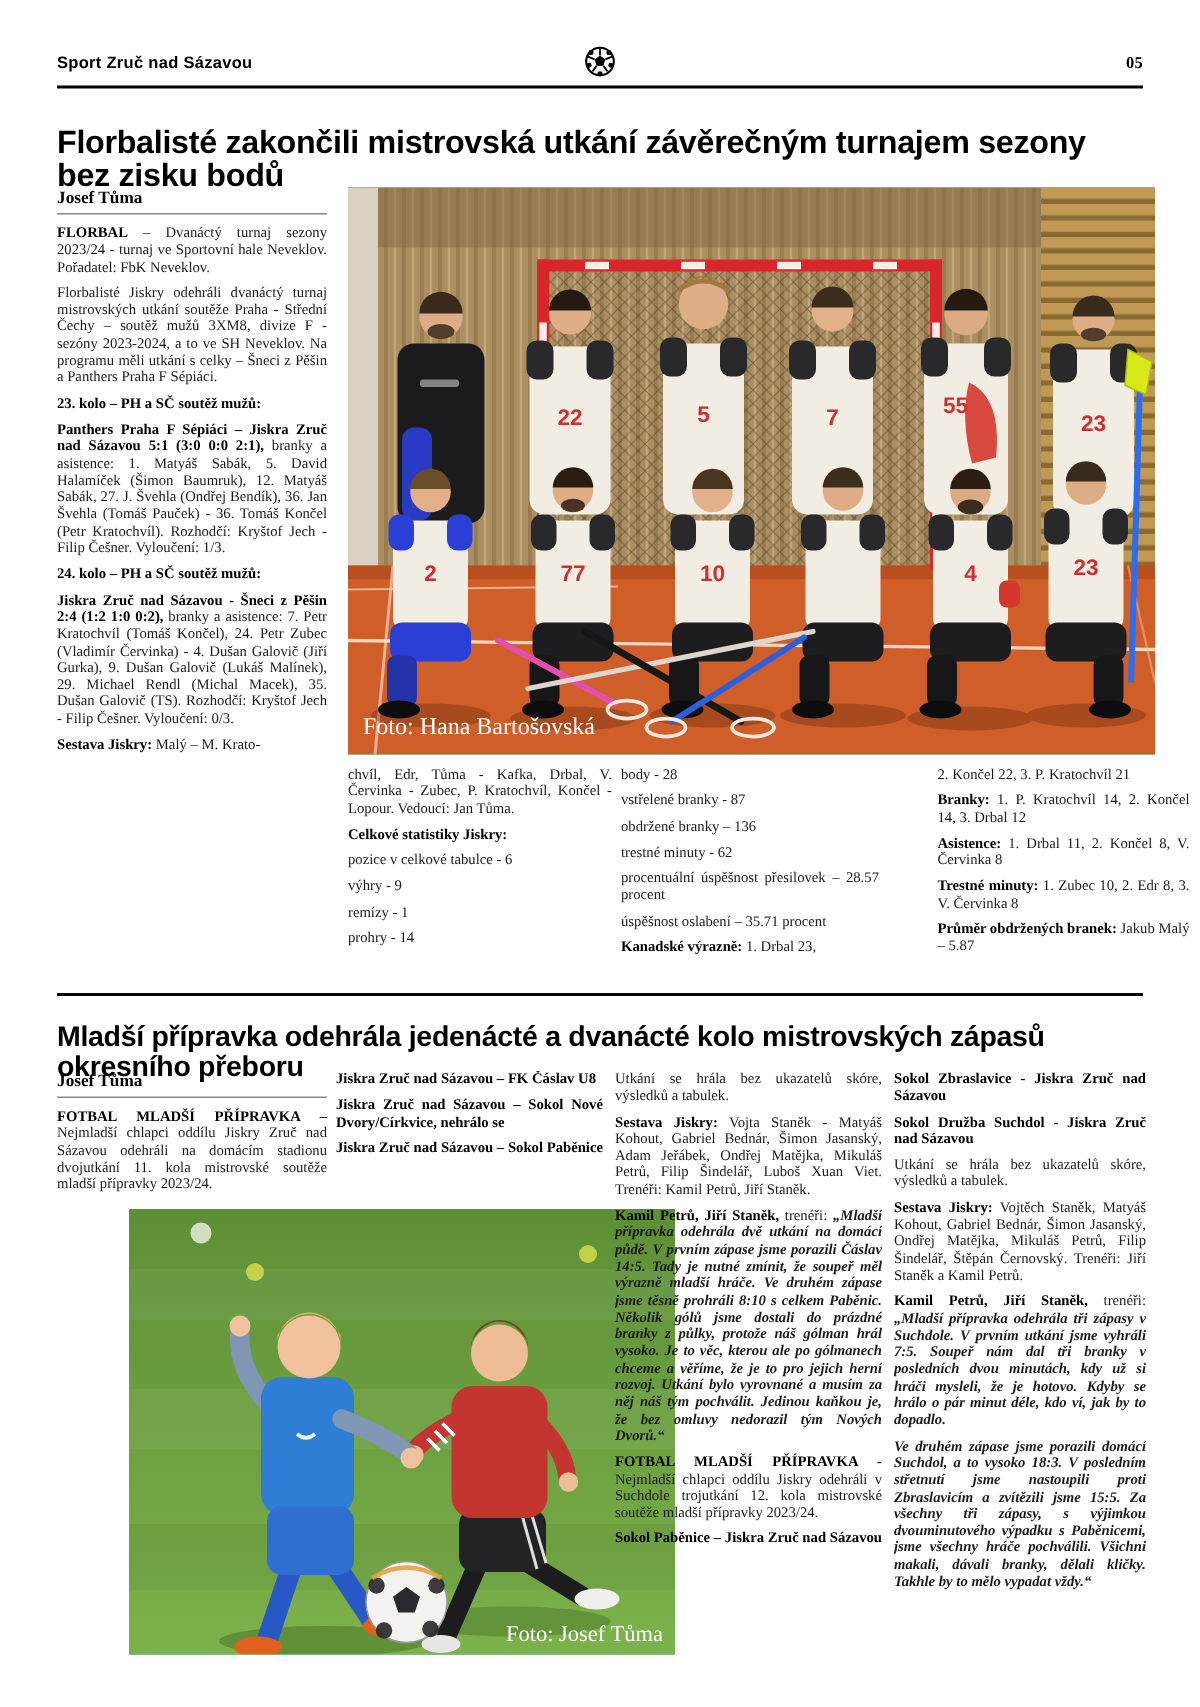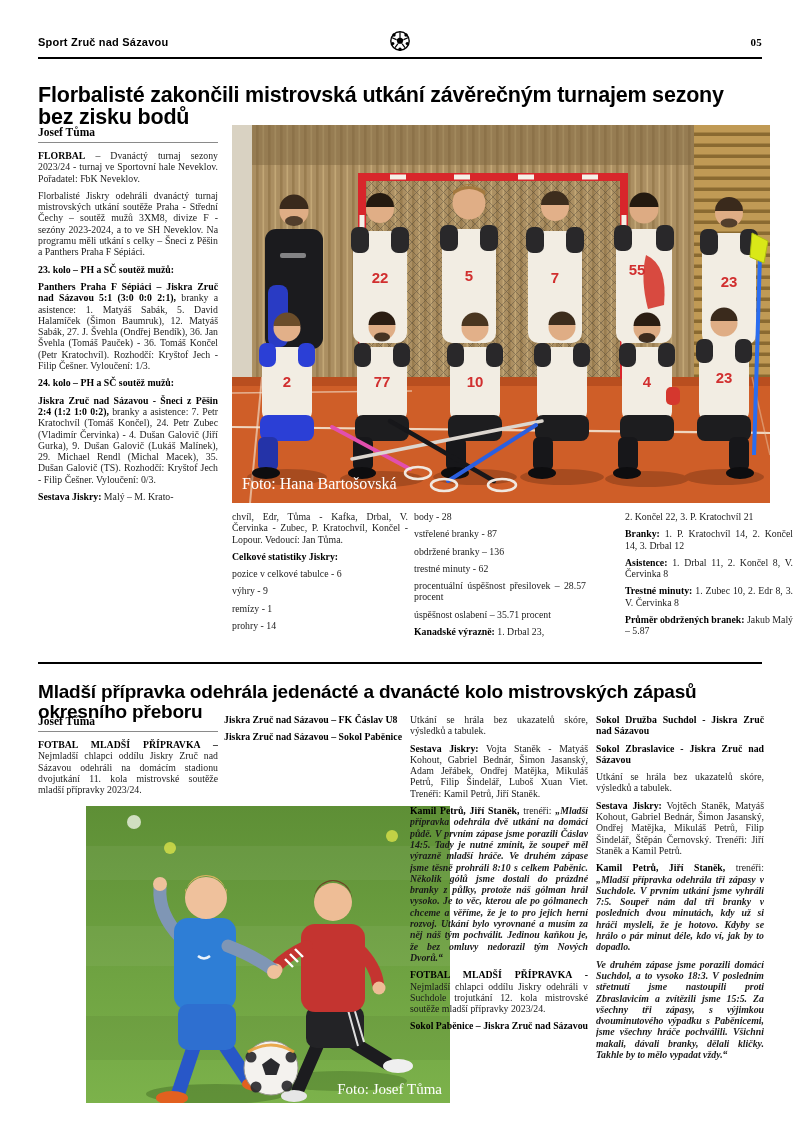--- a/index.html
+++ b/index.html
@@ -292,20 +292,21 @@
 
 <div class="abs col" style="left:38px;top:714px;width:180px;height:90px;">
   <div class="byline">Josef Tůma</div>
   <div>
       <p><b>FOTBAL MLADŠÍ PŘÍPRAVKA –</b> Nejmladší chlapci oddílu Jiskry Zruč nad Sázavou odehráli na domácím stadionu dvojutkání 11. kola mistrovské soutěže mladší přípravky 2023/24.</p>
     </div>
 </div>
 <div class="abs col" style="left:224px;top:714px;width:178px;height:90px;">
   <div>
       <p><b>Jiskra Zruč nad Sázavou – FK Čáslav U8</b></p>
+      <p><b>Jiskra Zruč nad Sázavou – Sokol Nové Dvory/Církvice, nehrálo se</b></p>
       <p><b>Jiskra Zruč nad Sázavou – Sokol Paběnice</b></p>
     </div>
 </div>
 
 <div class="abs photo" style="left:38px;top:806px;width:364px;height:297px;margin-left:48px;">
   <svg width="364" height="297" viewBox="0 0 364 297">
     <defs>
       <linearGradient id="grass" x1="0" y1="0" x2="0" y2="1">
         <stop offset="0" stop-color="#5e8f36"></stop>
         <stop offset="1" stop-color="#7cb24b"></stop>
@@ -374,20 +375,20 @@
   <div>
       <p>Utkání se hrála bez ukazatelů skóre, výsledků a tabulek.</p>
       <p><b>Sestava Jiskry:</b> Vojta Staněk - Matyáš Kohout, Gabriel Bednár, Šimon Jasanský, Adam Jeřábek, Ondřej Matějka, Mikuláš Petrů, Filip Šindelář, Luboš Xuan Viet. Trenéři: Kamil Petrů, Jiří Staněk.</p>
       <p><b>Kamil Petrů, Jiří Staněk,</b> trenéři: <i>„Mladší přípravka odehrála dvě utkání na domácí půdě. V prvním zápase jsme porazili Čáslav 14:5. Tady je nutné zmínit, že soupeř měl výrazně mladší hráče. Ve druhém zápase jsme těsně prohráli 8:10 s celkem Paběnic. Několik gólů jsme dostali do prázdné branky z půlky, protože náš gólman hrál vysoko. Je to věc, kterou ale po gólmanech chceme a věříme, že je to pro jejich herní rozvoj. Utkání bylo vyrovnané a musím za něj náš tým pochválit. Jedinou kaňkou je, že bez omluvy nedorazil tým Nových Dvorů.“</i></p>
       <p><b>FOTBAL MLADŠÍ PŘÍPRAVKA -</b> Nejmladší chlapci oddílu Jiskry odehráli v Suchdole trojutkání 12. kola mistrovské soutěže mladší přípravky 2023/24.</p>
       <p><b>Sokol Paběnice – Jiskra Zruč nad Sázavou</b></p>
     </div>
 </div>
 <div class="abs col" style="left:596px;top:714px;width:168px;height:400px;">
   <div>
+      <p><b>Sokol Zbraslavice - Jiskra Zruč nad Sázavou</b></p>
       <p><b>Sokol Družba Suchdol - Jiskra Zruč nad Sázavou</b></p>
-      <p><b>Sokol Zbraslavice - Jiskra Zruč nad Sázavou</b></p>
       <p>Utkání se hrála bez ukazatelů skóre, výsledků a tabulek.</p>
       <p><b>Sestava Jiskry:</b> Vojtěch Staněk, Matyáš Kohout, Gabriel Bednár, Šimon Jasanský, Ondřej Matějka, Mikuláš Petrů, Filip Šindelář, Štěpán Černovský. Trenéři: Jiří Staněk a Kamil Petrů.</p>
       <p><b>Kamil Petrů, Jiří Staněk,</b> trenéři: <i>„Mladší přípravka odehrála tři zápasy v Suchdole. V prvním utkání jsme vyhráli 7:5. Soupeř nám dal tři branky v posledních dvou minutách, kdy už si hráči mysleli, že je hotovo. Kdyby se hrálo o pár minut déle, kdo ví, jak by to dopadlo.</i></p>
       <p><i>Ve druhém zápase jsme porazili domácí Suchdol, a to vysoko 18:3. V posledním střetnutí jsme nastoupili proti Zbraslavicím a zvítězili jsme 15:5. Za všechny tři zápasy, s výjimkou dvouminutového výpadku s Paběnicemi, jsme všechny hráče pochválili. Všichni makali, dávali branky, dělali kličky. Takhle by to mělo vypadat vždy.“</i></p>
     </div>
 </div>
 
 </body></html>

